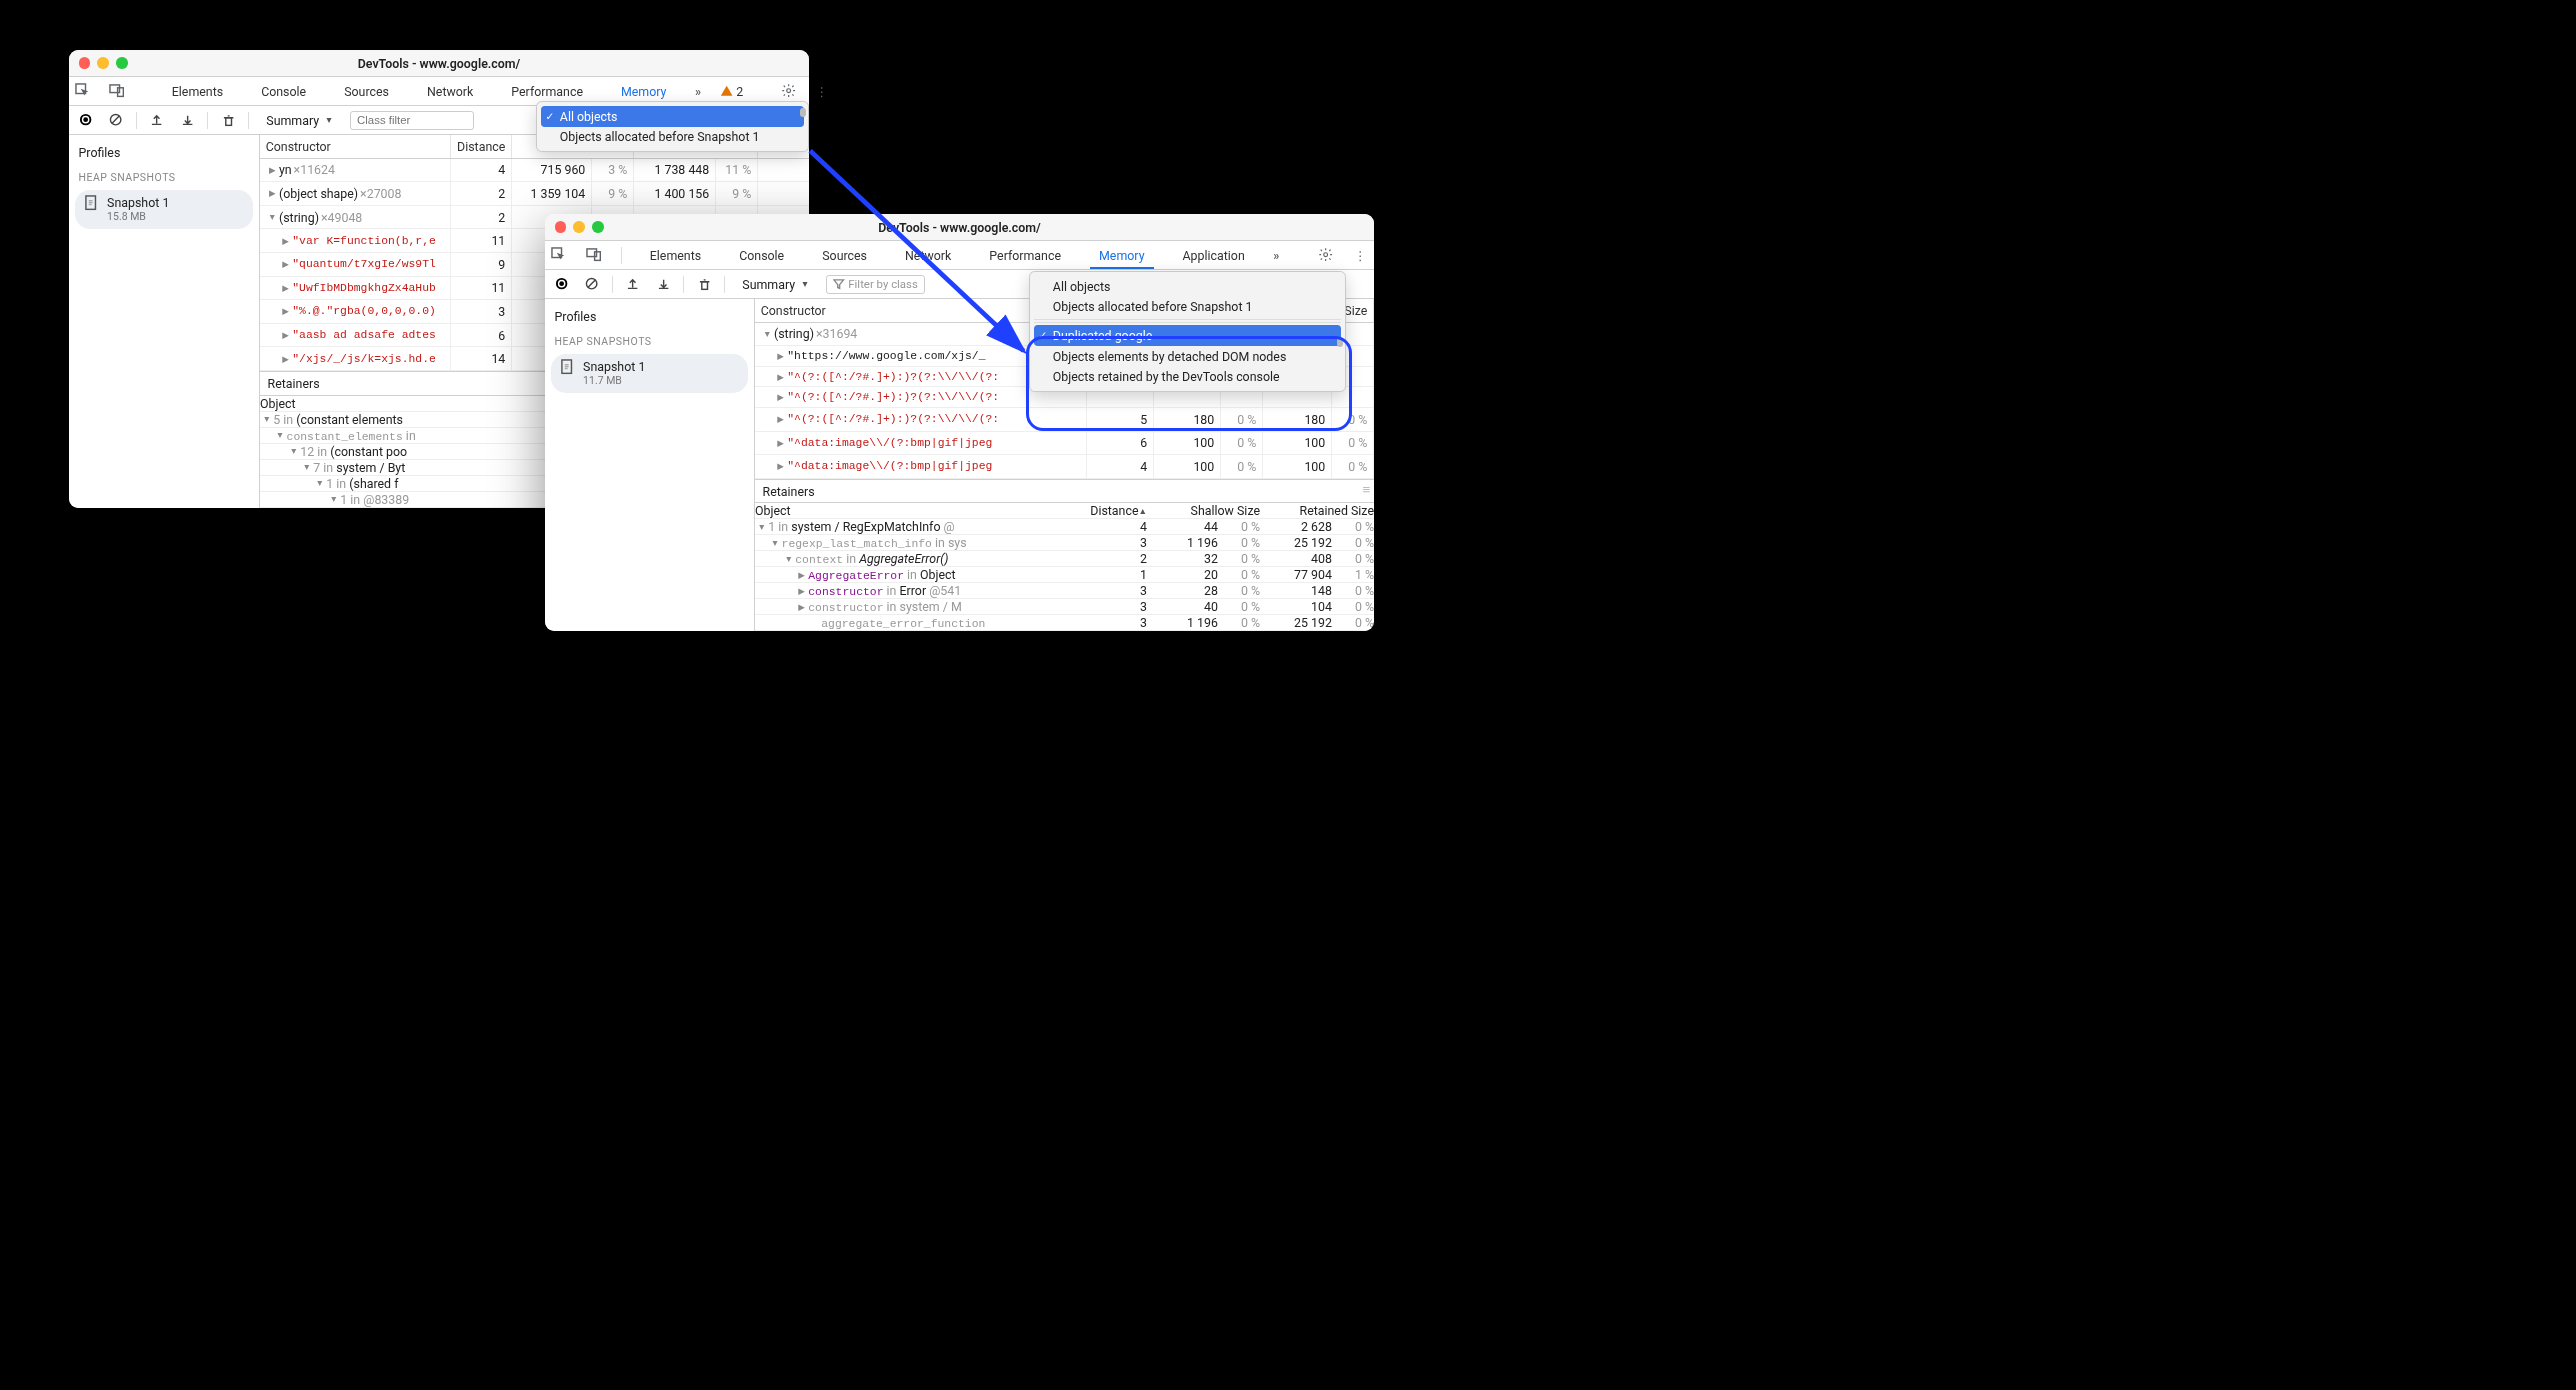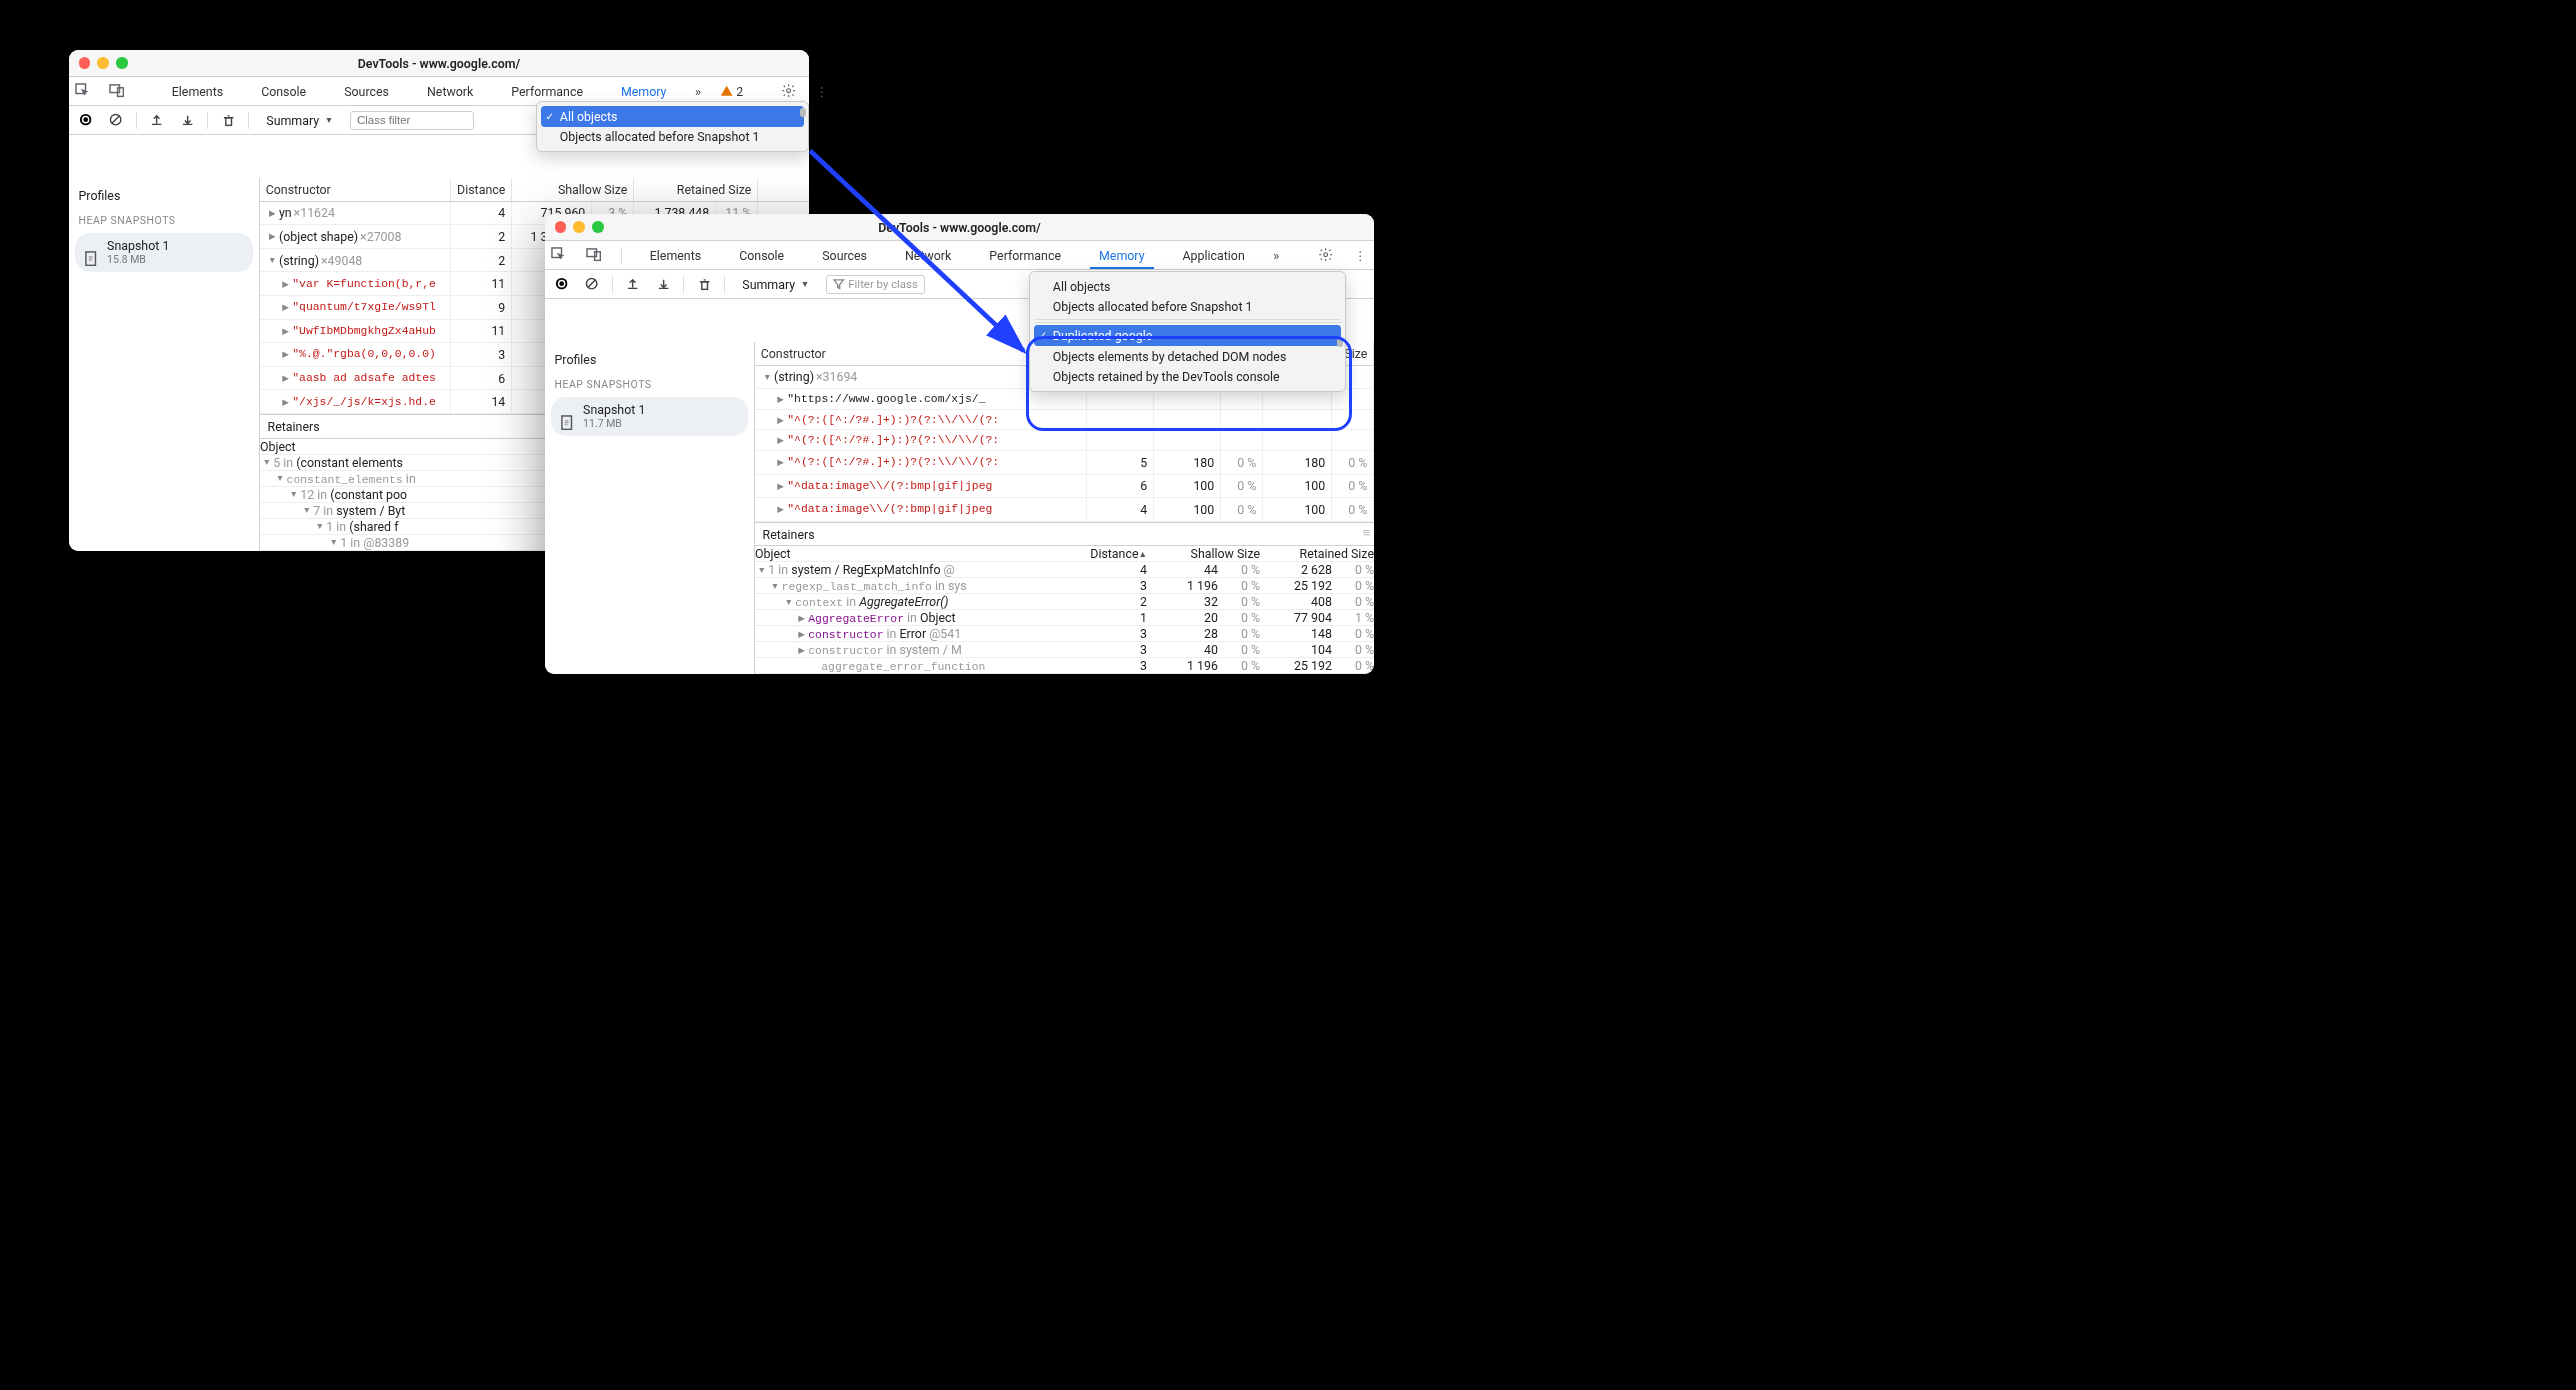--- a/index.html
+++ b/index.html
@@ -115,32 +115,31 @@
   .filter-box {
     display: flex; align-items: center; gap: 3.8px;
     height: 19px; border: 1px solid #ccc; border-radius: 2.9px;
     padding: 0 5.7px; font-size: 11.4px; color: #999;
   }
 
   .body {
     flex: 1; display: flex; min-height: 0;
     border-radius: 0 0 9.5px 9.5px;
     overflow: hidden;
-    margin-top: 43px;
   }
   .sidebar {
     width: 191px; border-right: var(--border);
     display: flex; flex-direction: column;
     background: #fff;
   }
   .sidebar.narrow { width: 210px; }
   .sidebar .lbl { padding: 9.5px 9.5px 3.8px 9.5px; font-size: 12.4px; }
   .sidebar .section { padding: 7.6px 9.5px 3.8px 9.5px; color:#888; font-size: 10.5px; letter-spacing: 0.5px; }
   .snap-item {
-    display: flex; align-items: flex-end; gap: 7.6px;
+    display: flex; align-items: flex-start; gap: 7.6px;
     padding: 5.7px 9.5px;
     background: #eceff3;
     border-radius: 15px;
     margin: 1.9px 5.7px;
   }
   .snap-item .meta { display:flex; flex-direction:column; }
   .snap-item .meta .sz { font-size: 10.5px; color:#777; }
 
   .main {
     flex: 1; display: flex; flex-direction: column;

